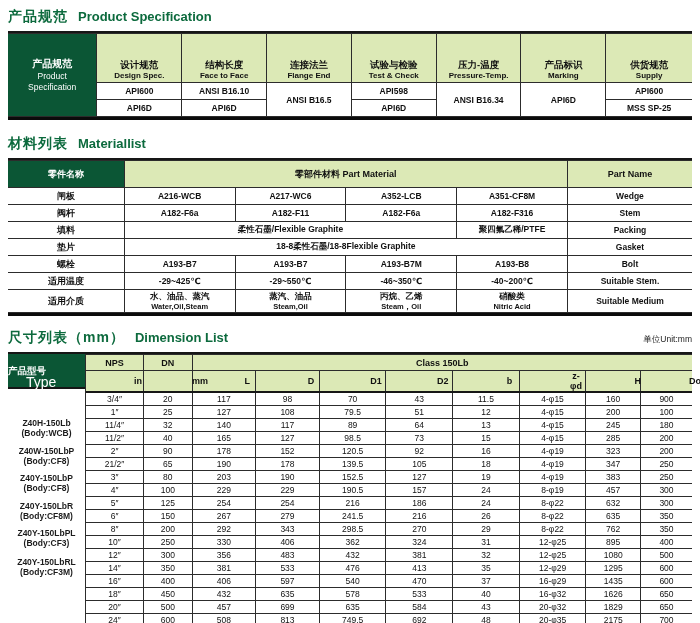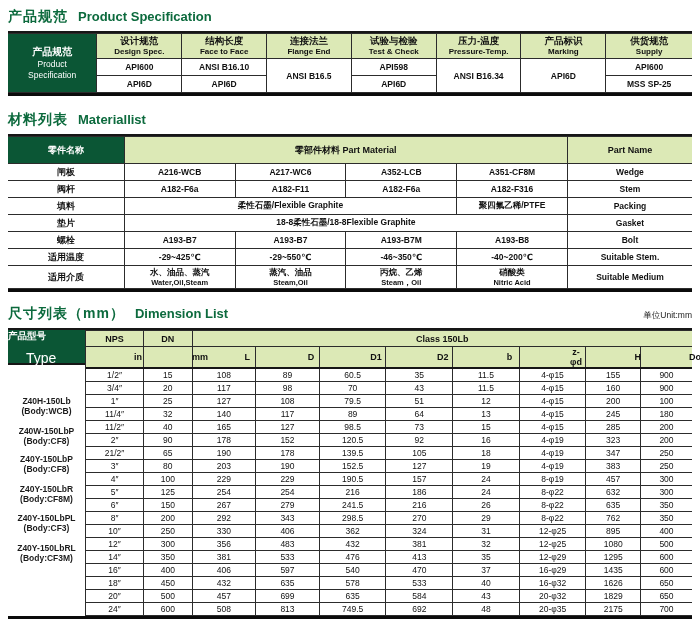--- a/index.html
+++ b/index.html
@@ -19,38 +19,38 @@
   .tbl-wrap { border-top:2px solid #161616; border-bottom:3px solid #0b0b0b; }
   table { width:100%; border-collapse:collapse; table-layout:fixed; }
   th,td { border:1px solid #2c2c2c; text-align:center; vertical-align:middle; padding:1px 2px; }
   tr > *:first-child { border-left:0; }
   tr > *:last-child { border-right:0; }
   .dark-cell { background:#0b5635; color:#fff; }
   .lg { background:#dce9b6; color:#111; }
 
   
   .spec-margin { margin-bottom:15px; }
-  .hz { display:block; font-size:9.5px; font-weight:bold; line-height:12px; }
+  .hz { display:block; font-size:9.5px; font-weight:bold; line-height:12px;margin-top:24px; }
   .he { display:block; font-size:8px; font-weight:bold; line-height:10px; }
   .corner .czh { display:block; font-size:10px; font-weight:bold; line-height:13px; margin-bottom:1px; }
   .corner .cen { display:block; font-size:8.5px; line-height:11px; max-width:64px; margin:0 auto; }
   .val { font-size:8.5px; font-weight:bold; height:14px; color:#111; }
 
   
   .mat-margin { margin-bottom:13px; }
   .mat-name { font-size:9px; font-weight:bold; height:14px; }
   .mat-head-mid { font-size:9px; font-weight:bold; height:24px; }
   .two .z { display:block; font-size:8.5px; font-weight:bold; line-height:11px; }
   .two .e { display:block; font-size:7.5px; font-weight:bold; line-height:9px; }
 
   
   .dim-wrap { display:flex; border-top:2px solid #161616; border-bottom:3px solid #0b0b0b; }
   .type-col { flex:0 0 77px; width:77px; display:flex; flex-direction:column; border-right:1px solid #2c2c2c; }
   .type-head { height:33px; background:#0b5635; color:#fff; display:flex; flex-direction:column;
-               justify-content:space-between; border-bottom:2px solid #161616; }
+               justify-content:flex-end; border-bottom:2px solid #161616; }
   .type-head .zh { font-size:9.5px; font-weight:bold; line-height:12px; }
   .type-head .en { font-size:14px; line-height:10px;padding-left:18px; }
   .type-body { flex:1 1 auto; position:relative; }
   .type-label { position:absolute; left:0; right:0; transform:translateY(-50%); text-align:center;
                 font-size:8.5px; font-weight:600; color:#1c1c1c; line-height:10px; }
   .dim-table { flex:1 1 auto; }
   .dim-table thead th { height:15px; font-size:9px; font-weight:bold; padding:0 1px; }
   .dim-table thead tr:last-child th { border-bottom:2px solid #161616;padding-left:48px; }
   .dim-table tbody td { height:12px; font-size:8.5px; padding:0 1px; line-height:12px; color:#111; }
 </style>
@@ -266,32 +266,20 @@
           <th class="lg">D</th>
           <th class="lg">D1</th>
           <th class="lg">D2</th>
           <th class="lg">b</th>
           <th class="lg">z-φd</th>
           <th class="lg">H</th>
           <th class="lg">Do</th>
         </tr>
       </thead>
       <tbody>
-        <tr>
-            <td>1/2″</td>
-            <td>15</td>
-            <td>108</td>
-            <td>89</td>
-            <td>60.5</td>
-            <td>35</td>
-            <td>11.5</td>
-            <td>4-φ15</td>
-            <td>155</td>
-            <td>900</td>
-          </tr>
           <tr>
             <td>3/4″</td>
             <td>20</td>
             <td>117</td>
             <td>98</td>
             <td>70</td>
             <td>43</td>
             <td>11.5</td>
             <td>4-φ15</td>
             <td>160</td>

